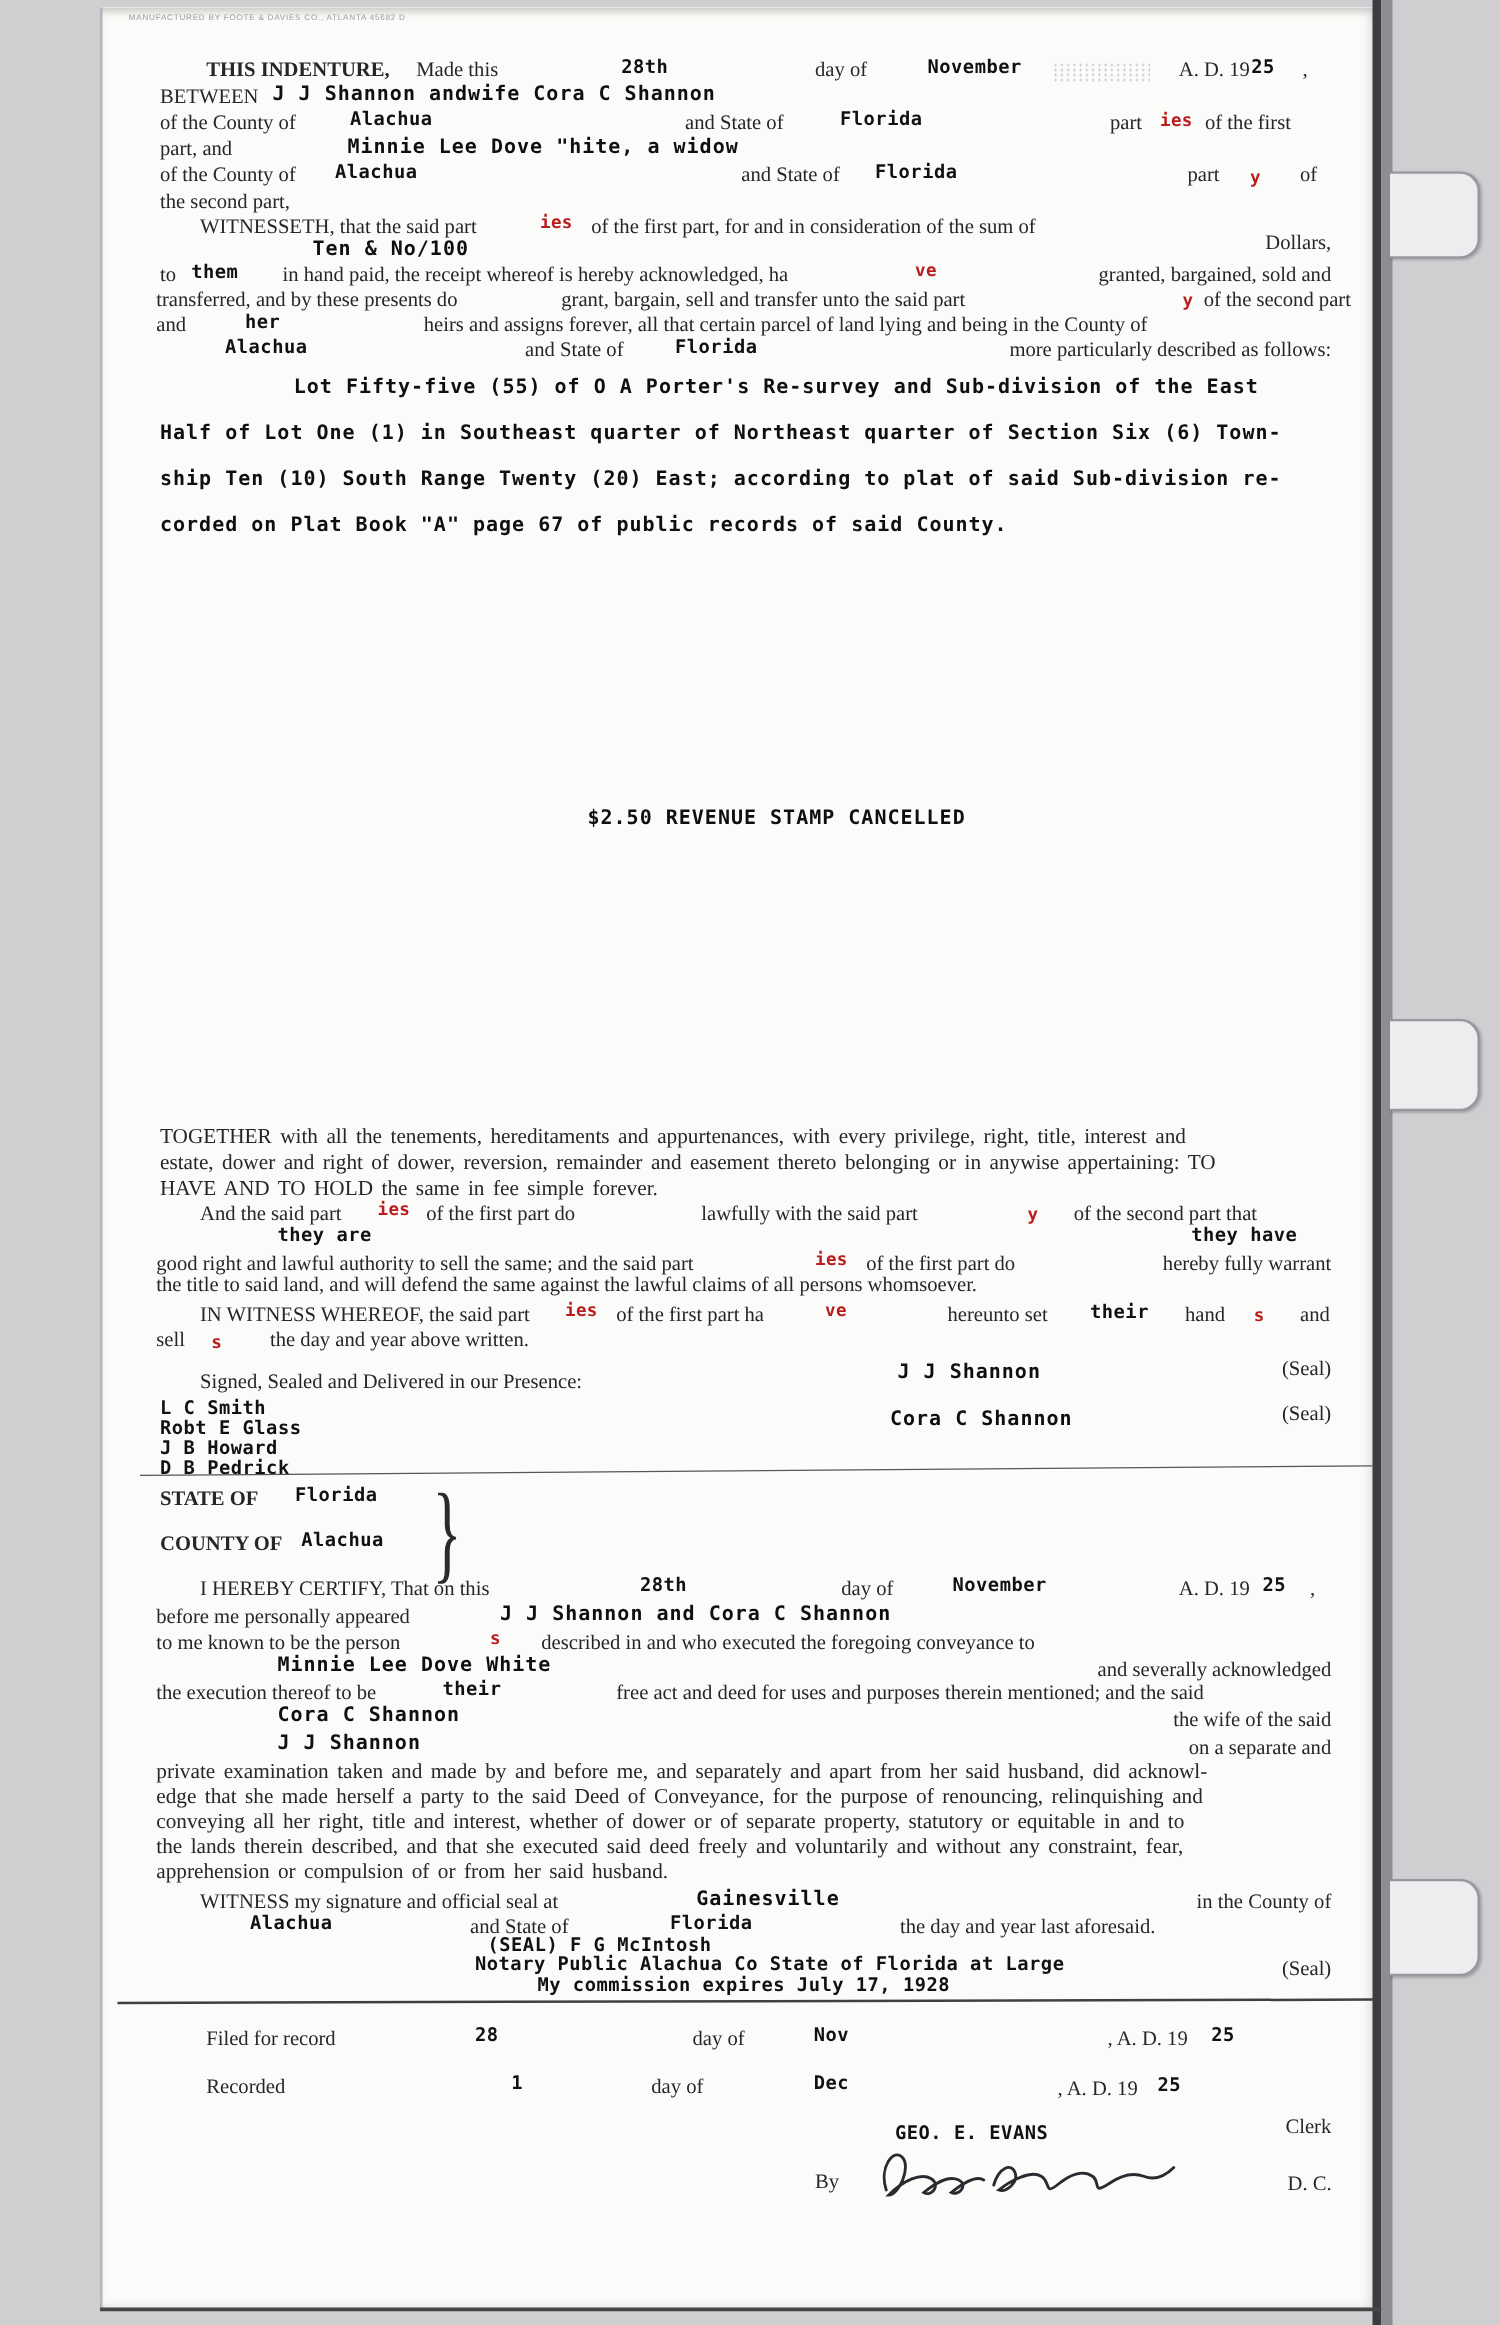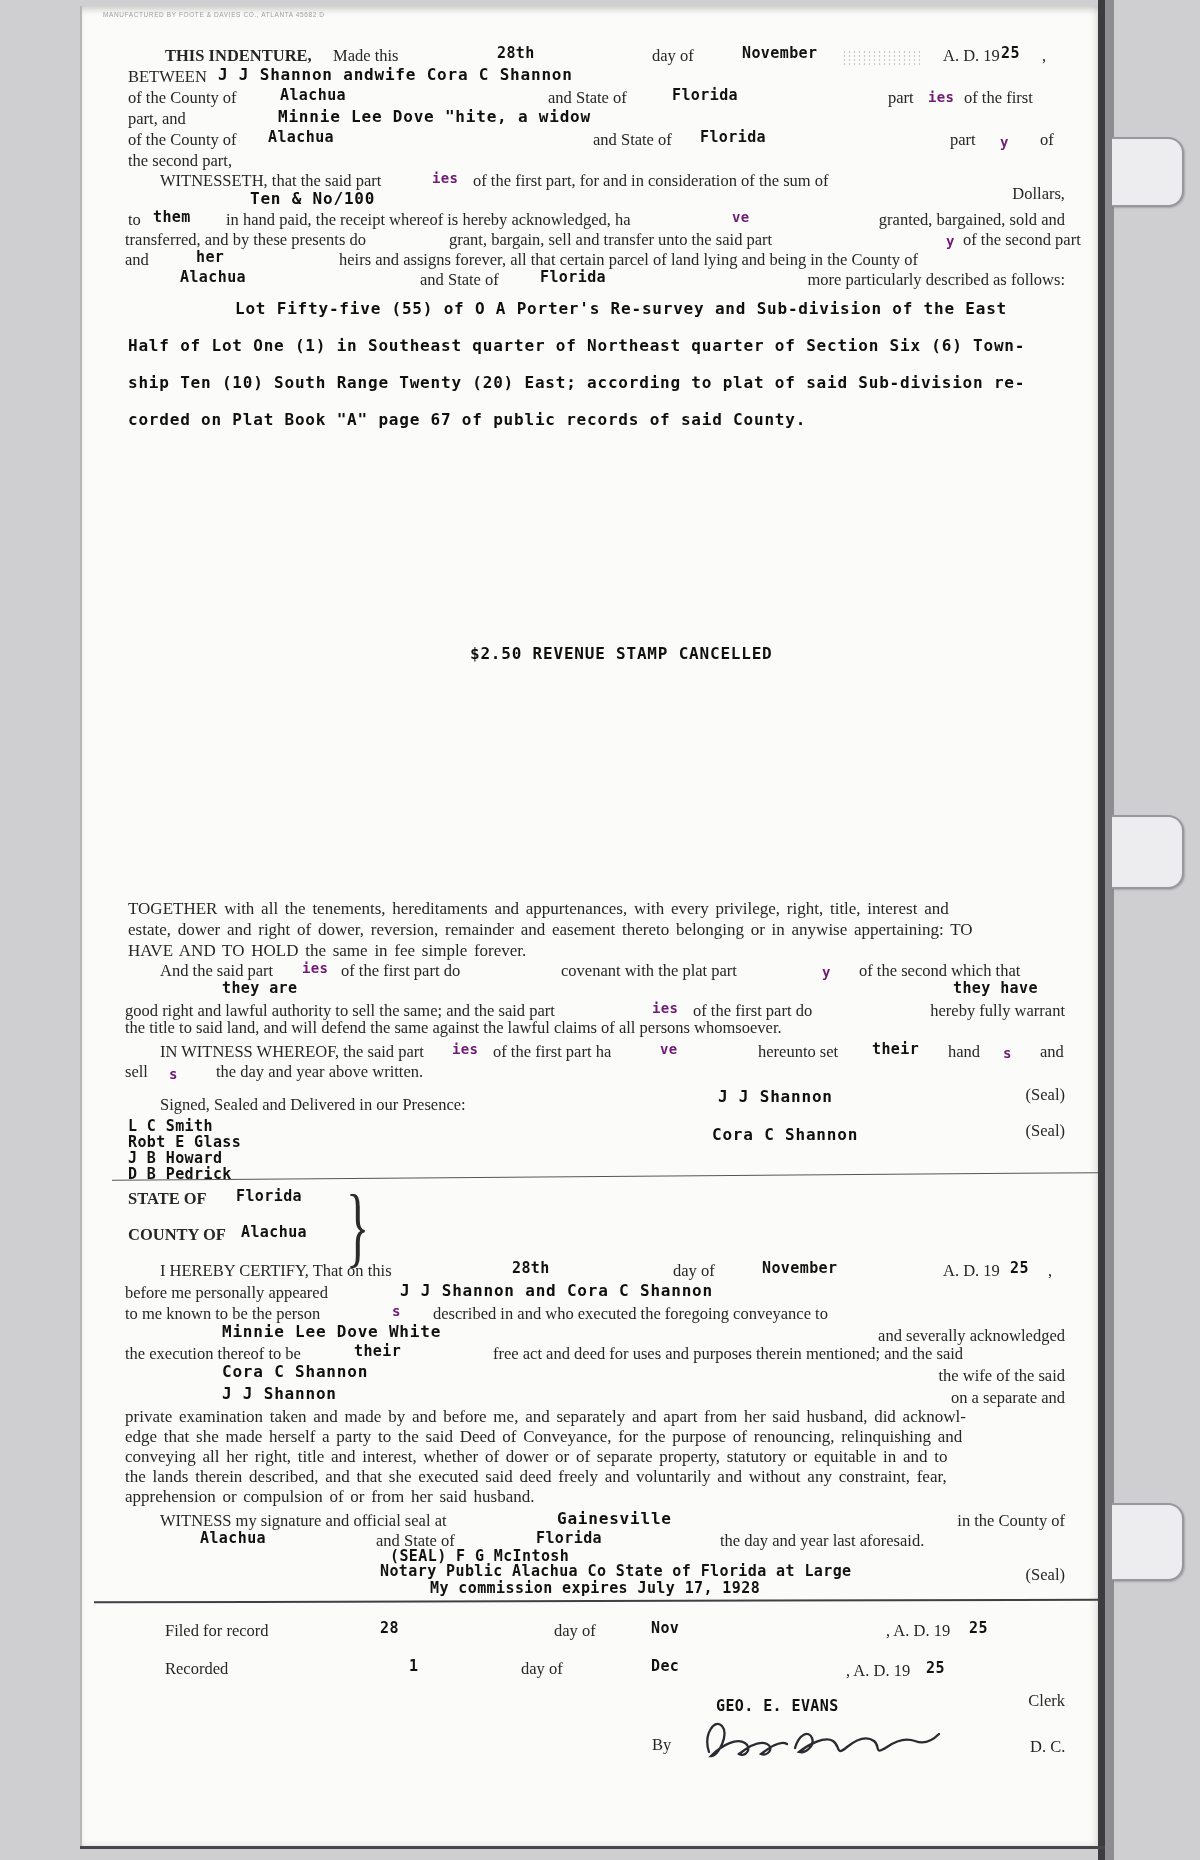--- a/index.html
+++ b/index.html
@@ -18,21 +18,21 @@
      white-space:nowrap;line-height:1.1;}
   .pp{position:absolute;font-family:"Liberation Serif",serif;font-size:17px;color:#262626;
       white-space:nowrap;word-spacing:2.5px;line-height:1.1;}
   .b{font-weight:700;}
   
   .t{position:absolute;font-family:"DejaVu Sans Mono","Liberation Mono",monospace;font-weight:700;
      font-size:15px;color:#111;white-space:nowrap;letter-spacing:.4px;line-height:1.1;}
   .tl{position:absolute;font-family:"DejaVu Sans Mono","Liberation Mono",monospace;font-weight:700;
       font-size:16px;color:#0f0f0f;white-space:nowrap;letter-spacing:.8px;line-height:1.1;}
   .ts{position:absolute;font-family:"DejaVu Sans Mono","Liberation Mono",monospace;font-weight:700;
-      font-size:14px;color:#701a75;white-space:nowrap;letter-spacing:.3px;}
+      font-size:14px;color:#b91c1c;white-space:nowrap;letter-spacing:.3px;}
   .ls3{letter-spacing:3.2px;}
   .r{right:135px;}
   .tiny{position:absolute;font-family:"Liberation Sans",sans-serif;font-size:6.5px;color:#9aa0a3;
         letter-spacing:.6px;white-space:nowrap;}
   .strike{position:absolute;left:112px;top:1176px;width:986px;border-top:1.8px solid #55555a;
           transform:rotate(-.45deg);}
   .divider{position:absolute;left:94px;top:1600px;width:1006px;border-top:2.2px solid #404044;
            transform:rotate(-.15deg);}
   .brace{position:absolute;left:346px;top:1176px;font-size:88px;font-weight:400;color:#2b2b2b;
          transform:scaleX(.55);transform-origin:left top;font-family:"Liberation Serif",serif;}
@@ -121,23 +121,23 @@
 
   <span class="tl" style="left:470px;top:645px;">$2.50 REVENUE STAMP CANCELLED</span>
 
   <span class="pp" style="left:128px;top:900px;">TOGETHER with all the tenements, hereditaments and appurtenances, with every privilege, right, title, interest and</span>
   <span class="pp" style="left:128px;top:921px;">estate, dower and right of dower, reversion, remainder and easement thereto belonging or in anywise appertaining: TO</span>
   <span class="pp" style="left:128px;top:942px;">HAVE AND TO HOLD the same in fee simple forever.</span>
 
   <span class="p" style="left:160px;top:962px;">And the said part</span>
   <span class="ts" style="left:302px;top:960px;">ies</span>
   <span class="p" style="left:341px;top:962px;">of the first part do</span>
-  <span class="p" style="left:561px;top:962px;">covenant with the plat part</span>
+  <span class="p" style="left:561px;top:962px;">lawfully with the said part</span>
   <span class="ts" style="left:822px;top:964px;">y</span>
-  <span class="p" style="left:859px;top:962px;">of the second which that</span>
+  <span class="p" style="left:859px;top:962px;">of the second part that</span>
 
   <span class="t" style="left:222px;top:980px;">they are</span>
   <span class="t" style="left:953px;top:980px;">they have</span>
 
   <span class="p" style="left:125px;top:1002px;">good right and lawful authority to sell the same; and the said part</span>
   <span class="ts" style="left:652px;top:1000px;">ies</span>
   <span class="p" style="left:693px;top:1002px;">of the first part do</span>
   <span class="p r" style="top:1002px;">hereby fully warrant</span>
 
   <span class="p" style="left:125px;top:1019px;">the title to said land, and will defend the same against the lawful claims of all persons whomsoever.</span>

